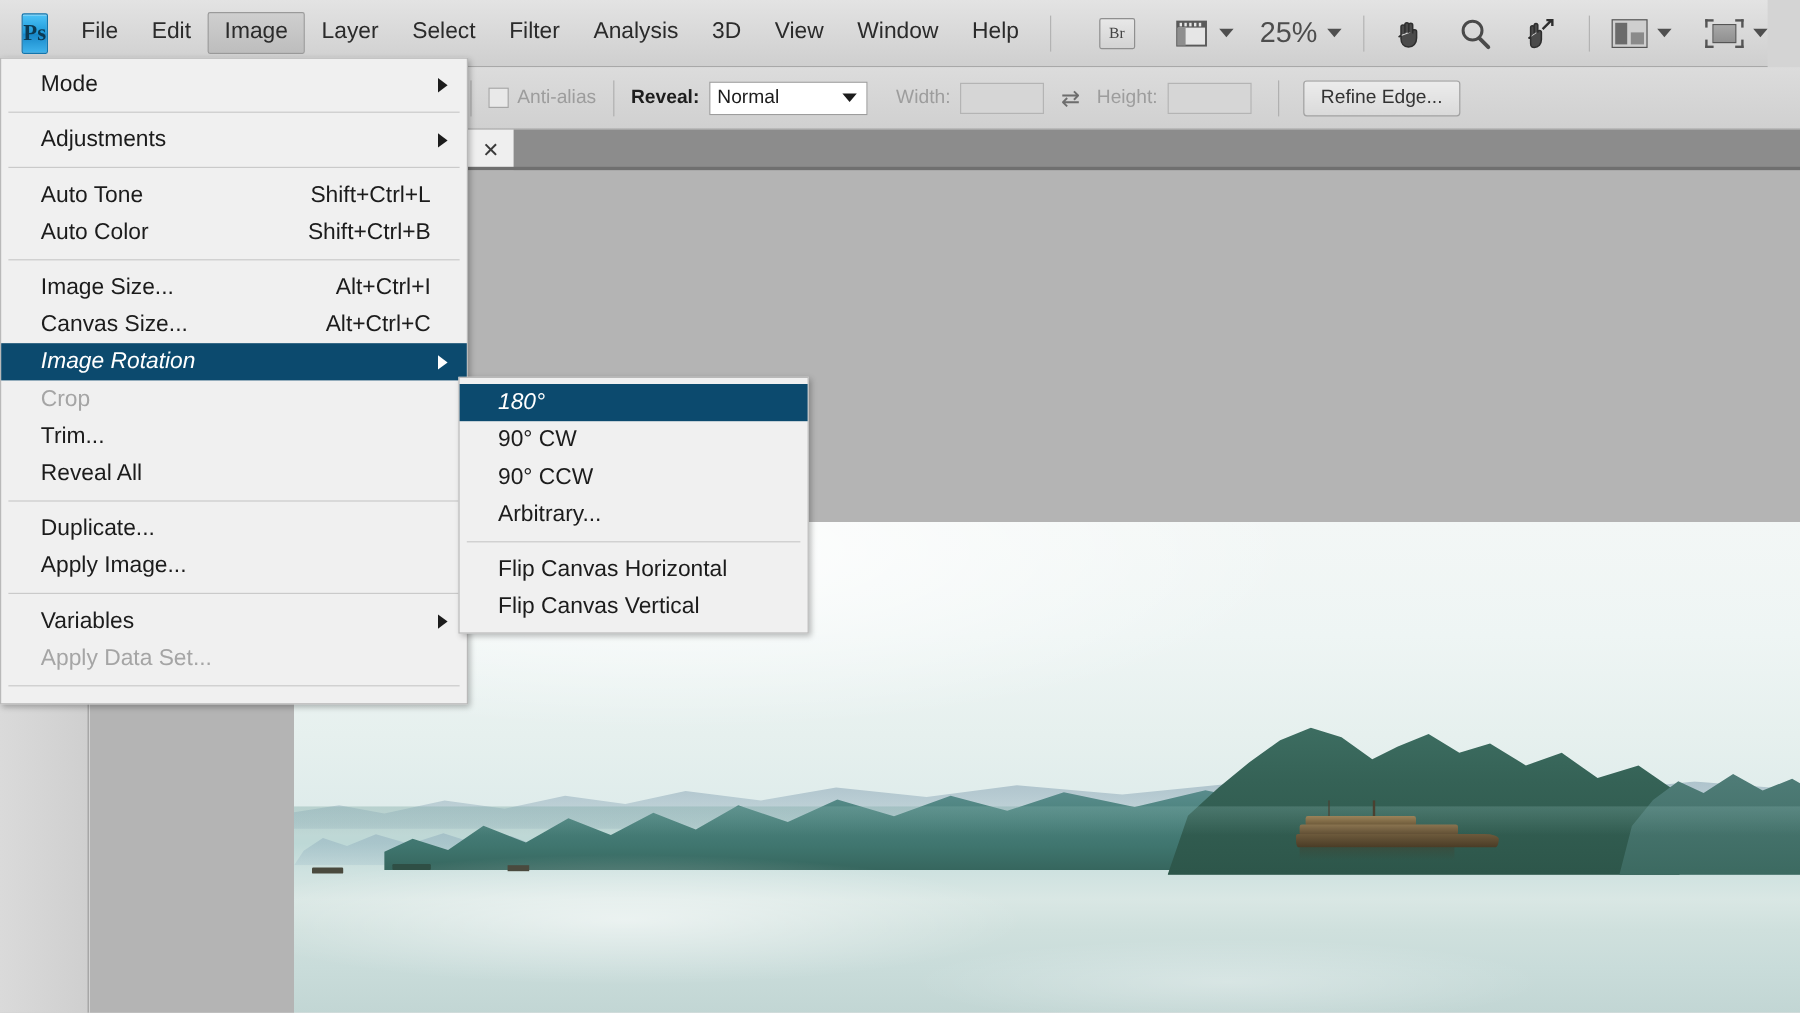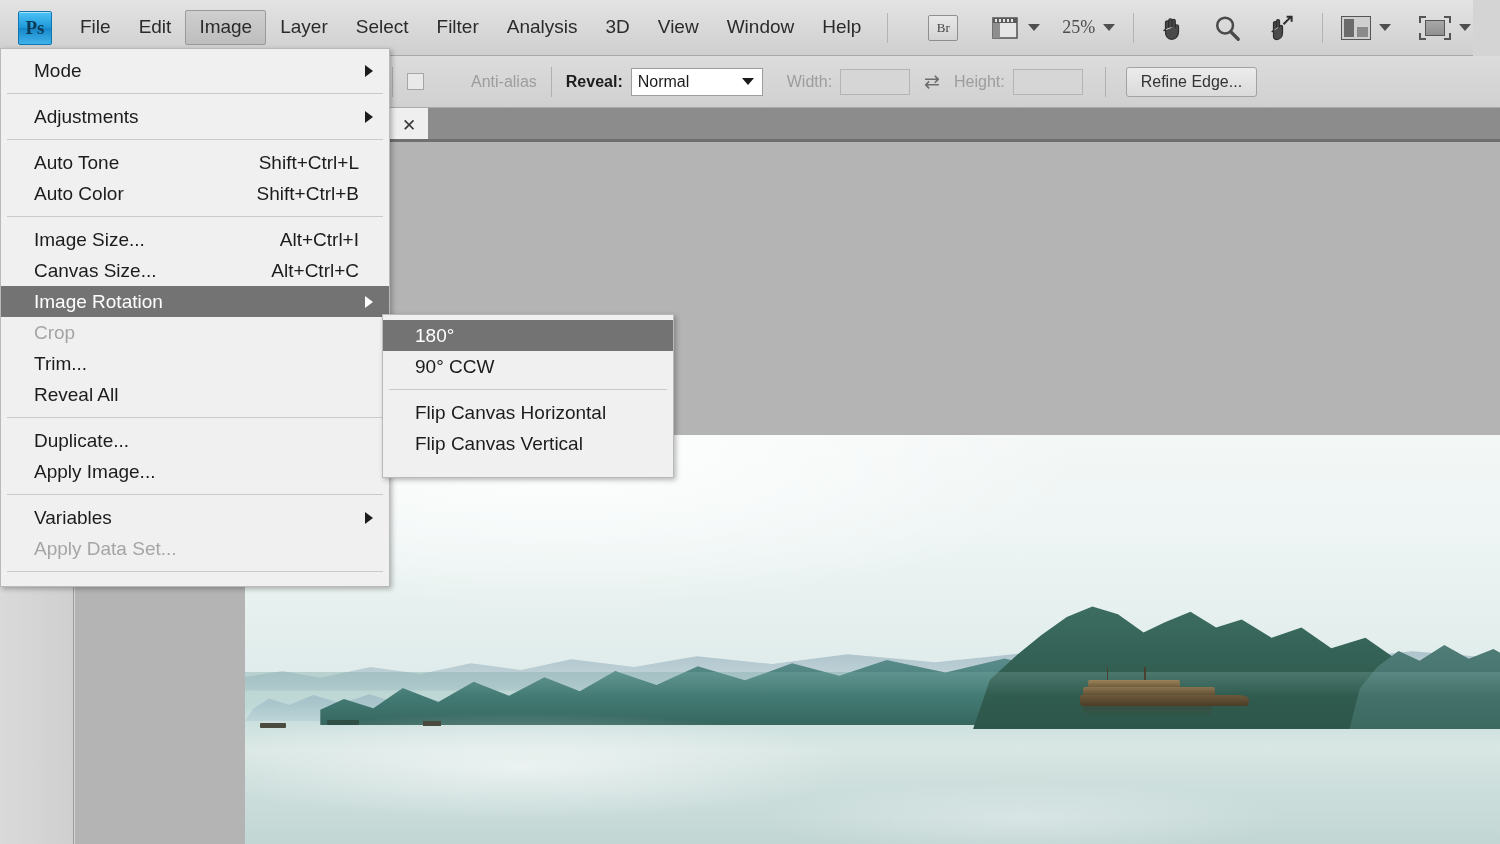--- a/index.html
+++ b/index.html
@@ -43,21 +43,21 @@
     color: #4a4a4a; cursor: default;
   }
   .br-box {
     width: 30px; height: 26px; border: 1px solid #8f8f8f; border-radius: 2px;
     background: linear-gradient(to bottom,#e8e8e8,#d3d3d3);
     font-size: 13px; color: #444; display:flex; align-items:center; justify-content:center;
     font-family: "Liberation Serif", serif;
   }
   .caret { width: 0; height: 0; border-left: 6px solid transparent;
     border-right: 6px solid transparent; border-top: 7px solid #4f4f4f; margin-left: 8px; }
-  .zoomlbl { font-size: 18px; color: #4d4d4d; font-family: Liberation Serif, serif; }
+  .zoomlbl { font-size: 24px; color: #4d4d4d; }
   .arrange-ico {
     width: 30px; height: 24px; border: 1.5px solid #555; background: #cfcfcf;
     position: relative;
   }
   .arrange-ico::before { content:''; position:absolute; left:2px; top:2px; width:10px; bottom:2px; background:#6b6b6b; }
   .arrange-ico::after { content:''; position:absolute; left:15px; top:10px; right:2px; bottom:2px; background:#8a8a8a; }
   .screen-ico { width: 32px; height: 24px; position: relative; }
   .screen-ico .inner { position:absolute; left:6px; top:4px; right:6px; bottom:4px;
     border:1.5px solid #555; background: linear-gradient(to bottom,#a8a8a8,#909090); }
   .screen-ico .c { position:absolute; width:7px; height:7px; border:2px solid #555; }
@@ -225,32 +225,32 @@
     font-size: 19px; color: #1c1c1c;
   }
   #image-menu { left: 0px; top: 48px; width: 390px; padding: 6px 0 7px 0; }
   .mrow {
     position: relative; height: 31px; display: flex; align-items: center;
     padding-left: 33px; padding-right: 16px; white-space: nowrap;
   }
   .mrow .mlabel { flex: 0 0 auto; }
   .mrow .mshort { position: absolute; right: 30px; color: #1c1c1c; }
   .mrow.disabled .mlabel, .mrow.disabled .mshort { color: #a5a5a5; }
-  .mrow.selected { background: #737373; }
+  .mrow.selected { background: #0c4a6e; font-style: italic; }
   .mrow.selected .mlabel, .mrow.selected .mshort { color: #ffffff; }
   .mrow .subarrow {
     position:absolute; right: 16px; width:0;height:0;
     border-top:6px solid transparent; border-bottom:6px solid transparent;
     border-left:8px solid #1c1c1c;
   }
   .mrow.selected .subarrow { border-left-color:#ffffff; }
   .msep { height: 1px; background: #cacaca; margin: 7px 6px; }
 
   
-  #rotation-submenu { left: 382px; top: 314px; width: 292px; padding: 5px 0 18px 0; }
+  #rotation-submenu { left: 382px; top: 314px; width: 292px; padding: 5px 0 6px 0; }
   #rotation-submenu .mrow { padding-left: 32px; }
 </style>
 </head>
 <body>
 
 <div id="app">
 
   <div class="menubar">
     <div class="ps-logo">Ps</div>
     <div id="menu-items" style="display:flex;align-items:center;">
@@ -330,21 +330,21 @@
           <div class="c c2"></div>
           <div class="c c3"></div>
           <div class="c c4"></div>
       </div>
       <div class="caret"></div>
     </div>
   </div>
 
   <div class="optionsbar">
     <div class="ob-sep" style="margin-left:0;"></div>
-    <div style="display:flex;align-items:center;gap:40px;">
+    <div style="display:flex;align-items:center;">
       <div class="cbox"></div>
       <span class="ob-lbl-dim">Anti-alias</span>
     </div>
     <div class="ob-sep"></div>
     <span class="ob-lbl">Reveal:</span>
     <div class="ob-select">
       <span>Normal</span>
       <div class="tri"></div>
     </div>
     <span class="ob-lbl-dim" style="margin-left:24px;margin-right:8px;">Width:</span>
@@ -473,22 +473,28 @@
         <span class="mlabel">Apply Data Set...</span>
       </div>
       <div class="msep"></div>
     </div>
 
   <div class="menu-panel" id="rotation-submenu">
       <div class="mrow selected">
         <span class="mlabel">180°</span>
       </div>
       <div class="mrow">
+        <span class="mlabel">90° CW</span>
+      </div>
+      <div class="mrow">
         <span class="mlabel">90° CCW</span>
       </div>
+      <div class="mrow">
+        <span class="mlabel">Arbitrary...</span>
+      </div>
       <div class="msep"></div>
       <div class="mrow">
         <span class="mlabel">Flip Canvas Horizontal</span>
       </div>
       <div class="mrow">
         <span class="mlabel">Flip Canvas Vertical</span>
       </div>
     </div>
 
 </div>

